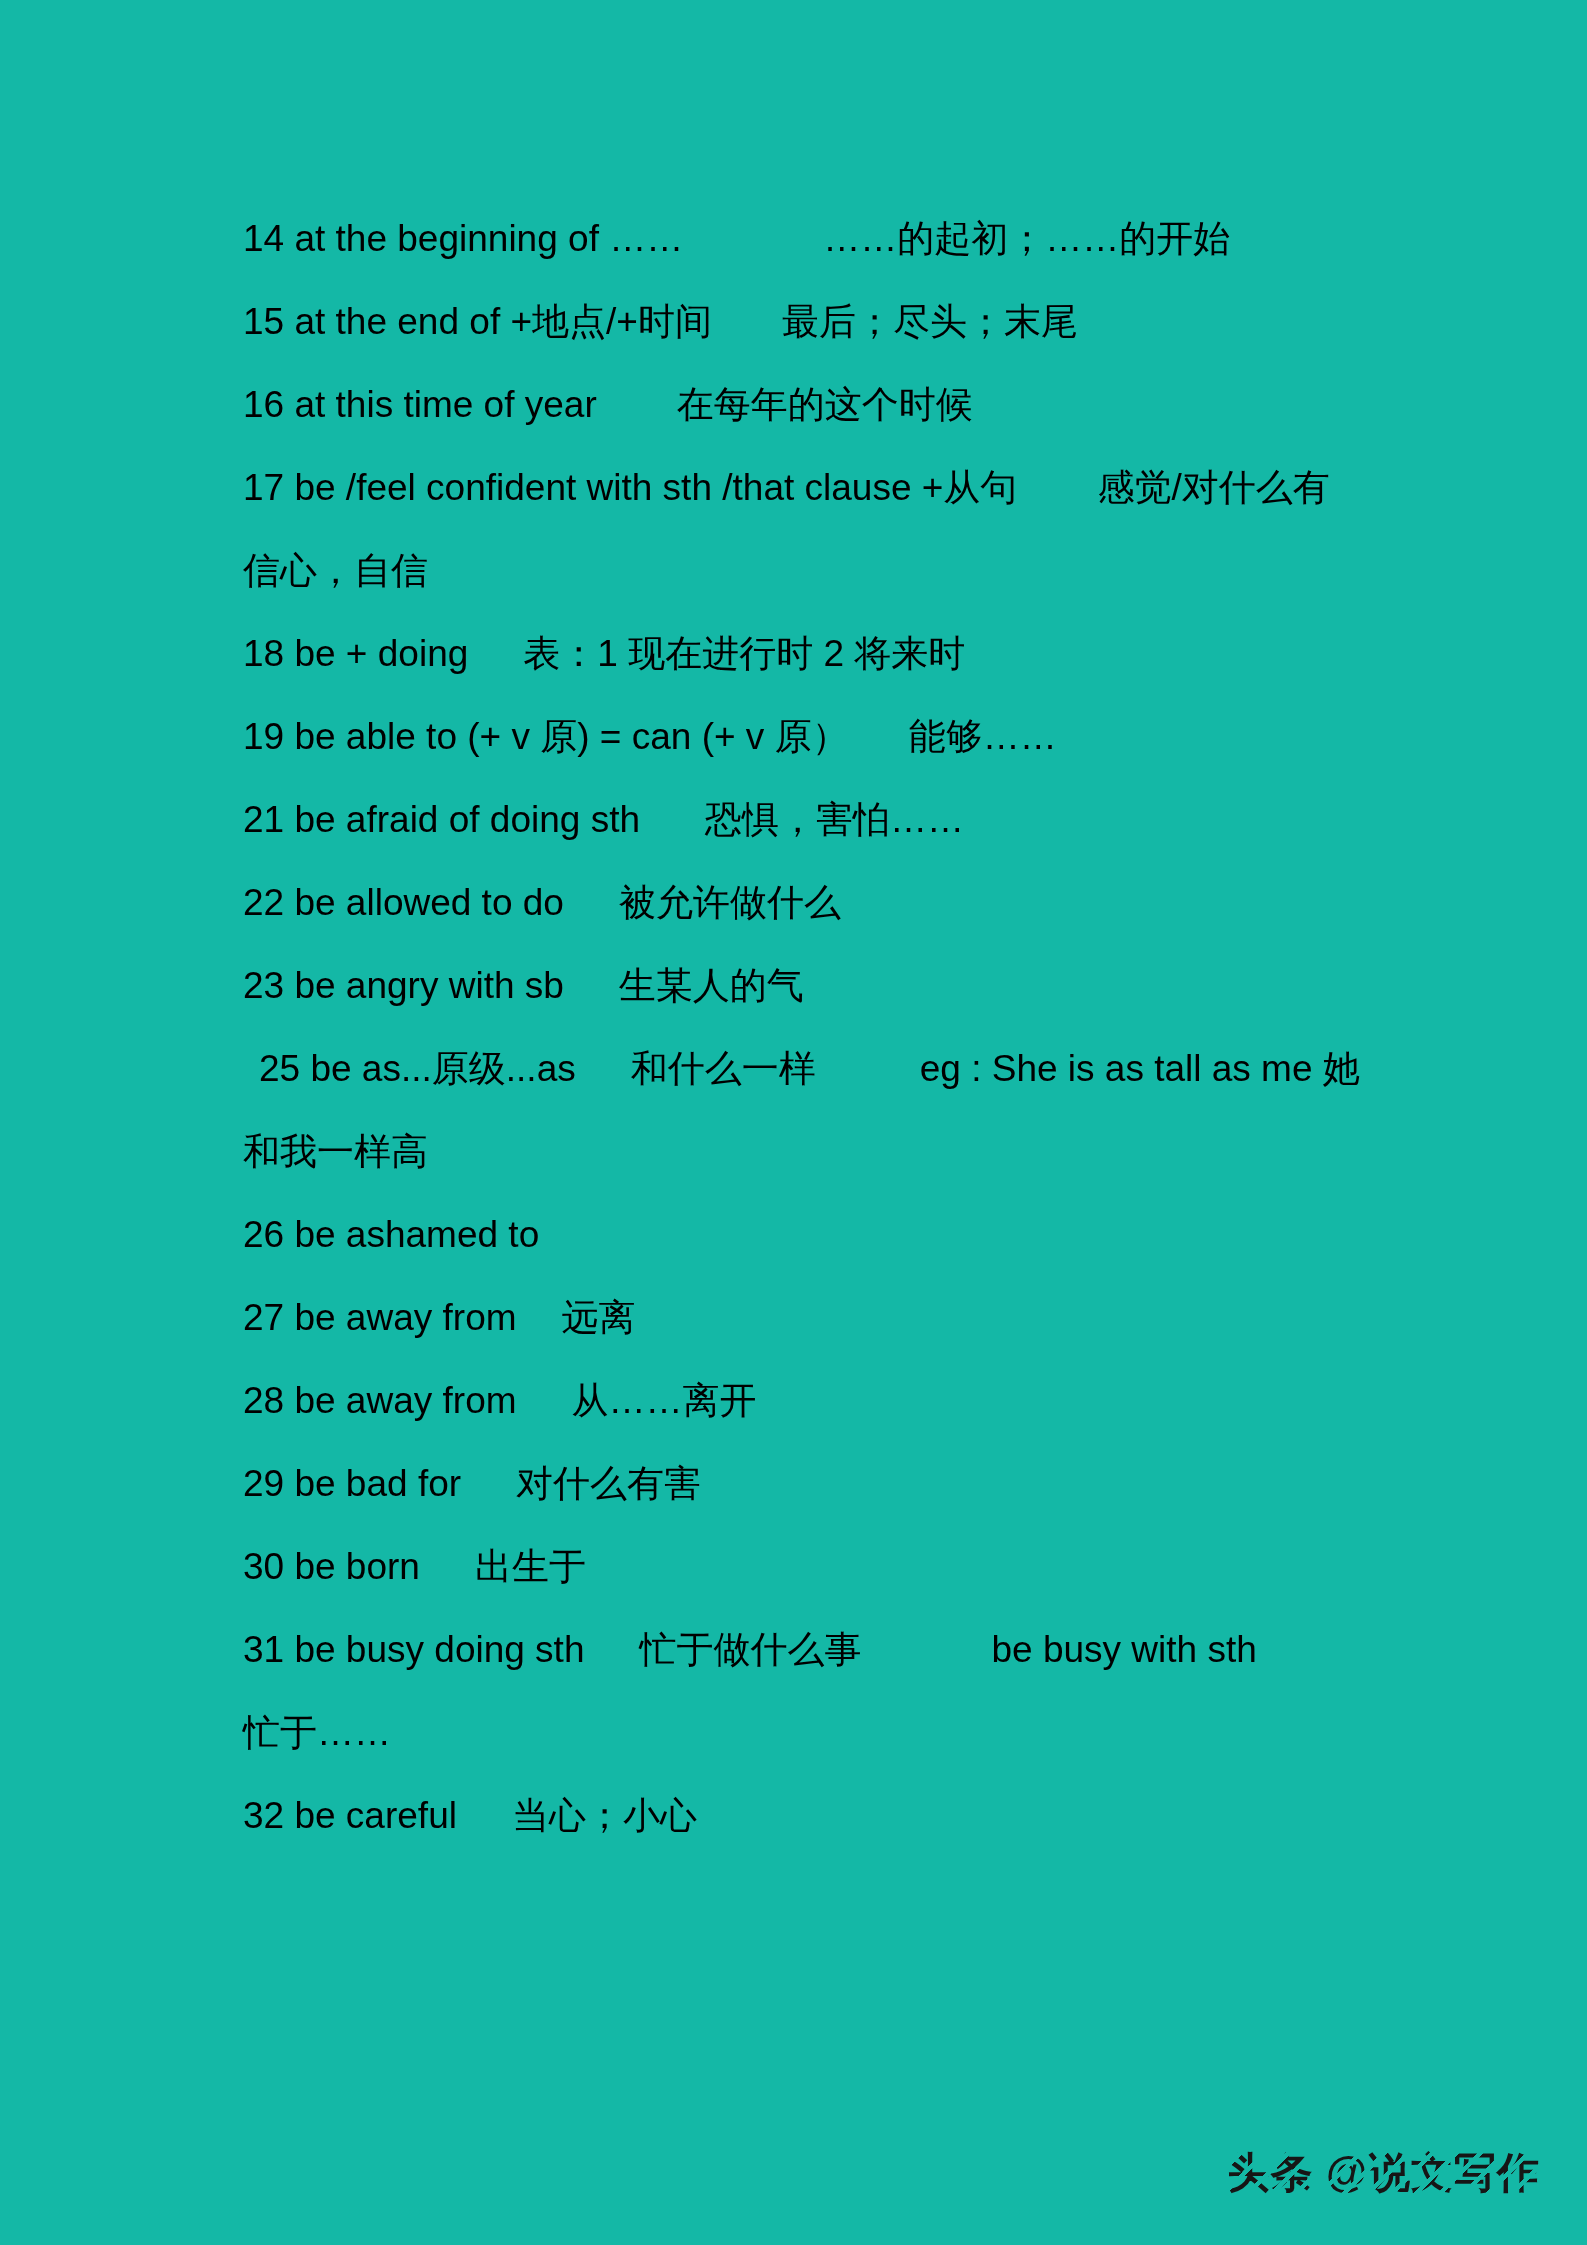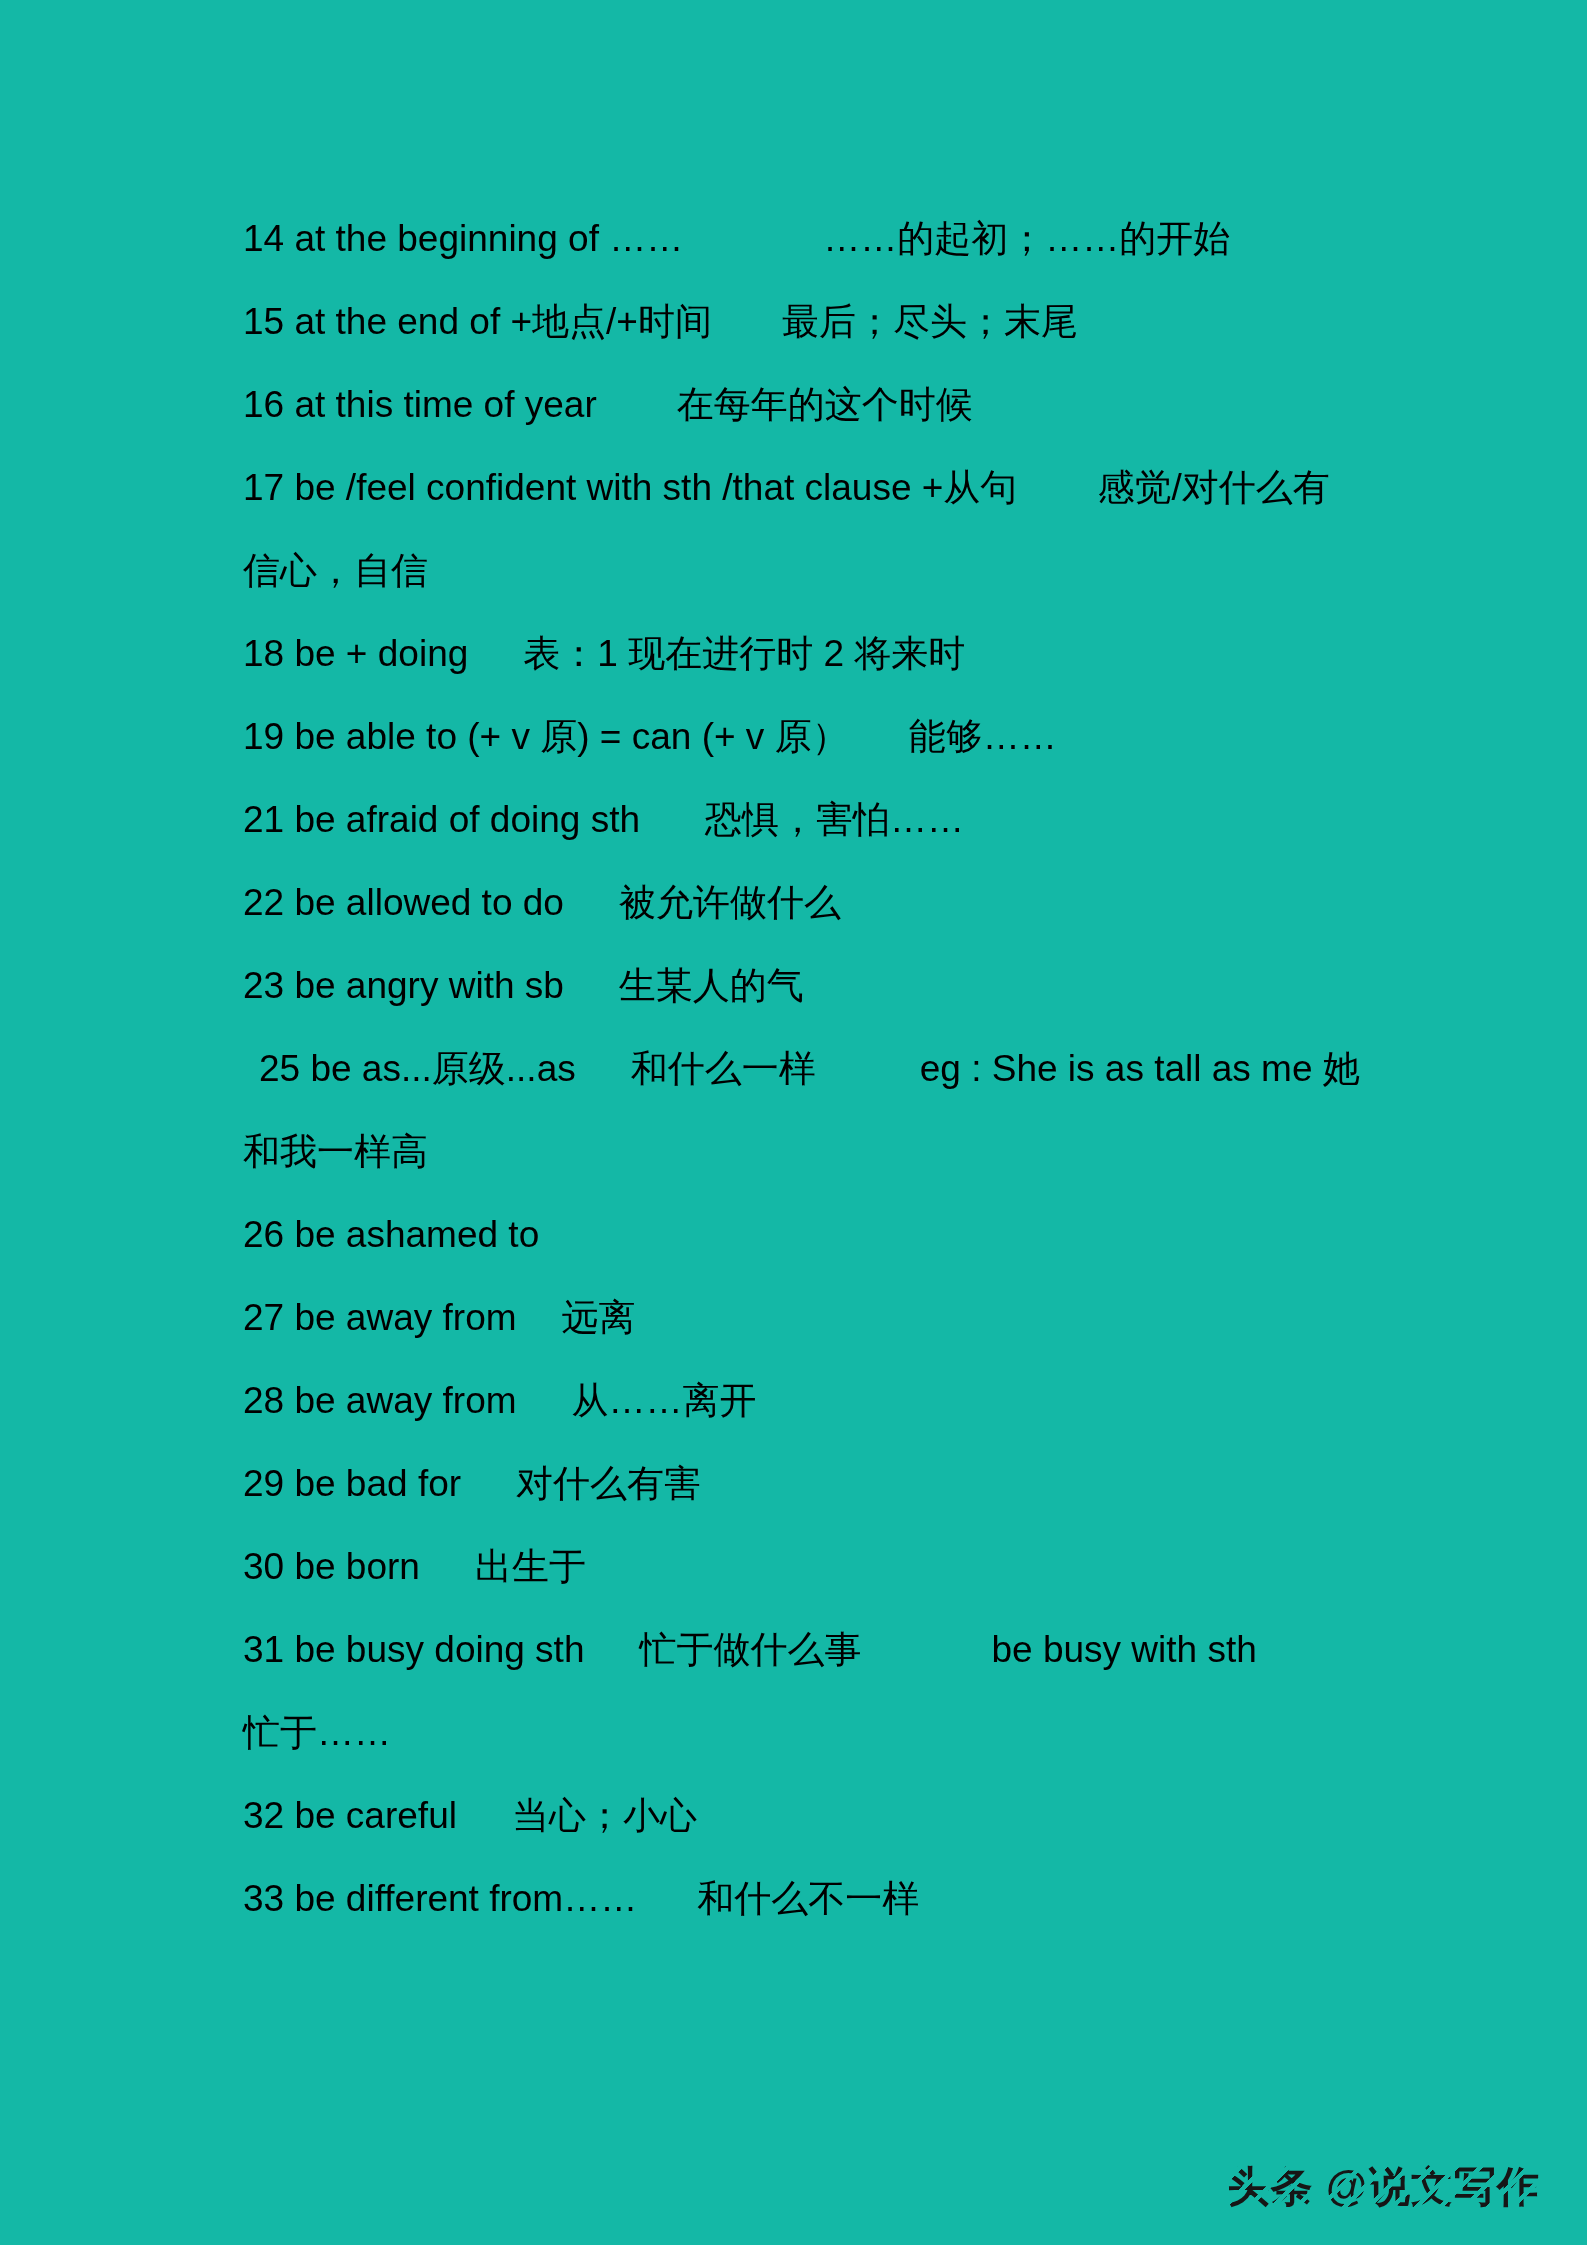--- a/index.html
+++ b/index.html
@@ -28,21 +28,21 @@
     font-size: 37px;
     color: #000000;
     white-space: nowrap;
   }
   .seg {
     display: inline;
   }
   .watermark {
     position: absolute;
     right: 47px;
-    bottom: 30px;
+    bottom: 44px;
     font-size: 42px;
     font-weight: 700;
     letter-spacing: 1px;
     color: #161616;
     font-family: "Liberation Sans", sans-serif;
     white-space: nowrap;
   }
   
   @supports ((-webkit-background-clip: text) or (background-clip: text)) {
     .watermark {
@@ -71,16 +71,15 @@
       <div class="line"><span class="seg" style="margin-left: 16px;">25 be as...原级...as</span><span class="seg" style="margin-left: 55px;">和什么一样</span><span class="seg" style="margin-left: 104px;">eg : She is as tall as me 她</span></div>
       <div class="line"><span class="seg" style="margin-left: 0px;">和我一样高</span></div>
       <div class="line"><span class="seg" style="margin-left: 0px;">26 be ashamed to</span></div>
       <div class="line"><span class="seg" style="margin-left: 0px;">27 be away from</span><span class="seg" style="margin-left: 45px;">远离</span></div>
       <div class="line"><span class="seg" style="margin-left: 0px; text-align: right;">28 be away from</span><span class="seg" style="margin-left: 55px;">从……离开</span></div>
       <div class="line"><span class="seg" style="margin-left: 0px;">29 be bad for</span><span class="seg" style="margin-left: 55px;">对什么有害</span></div>
       <div class="line"><span class="seg" style="margin-left: 0px;">30 be born</span><span class="seg" style="margin-left: 55px;">出生于</span></div>
       <div class="line"><span class="seg" style="margin-left: 0px;">31 be busy doing sth</span><span class="seg" style="margin-left: 55px;">忙于做什么事</span><span class="seg" style="margin-left: 130px;">be busy with sth</span></div>
       <div class="line"><span class="seg" style="margin-left: 0px;">忙于……</span></div>
       <div class="line"><span class="seg" style="margin-left: 0px;">32 be careful</span><span class="seg" style="margin-left: 55px;">当心；小心</span></div>
-      <div class="line"><span class="seg" style="margin-left: 0px;">33 be different from……</span><span class="seg" style="margin-left: 60px;">和什么不一样</span></div>
     </div>
   <div class="watermark">头条 @说文写作</div>
 </div>
 
 </body></html>

